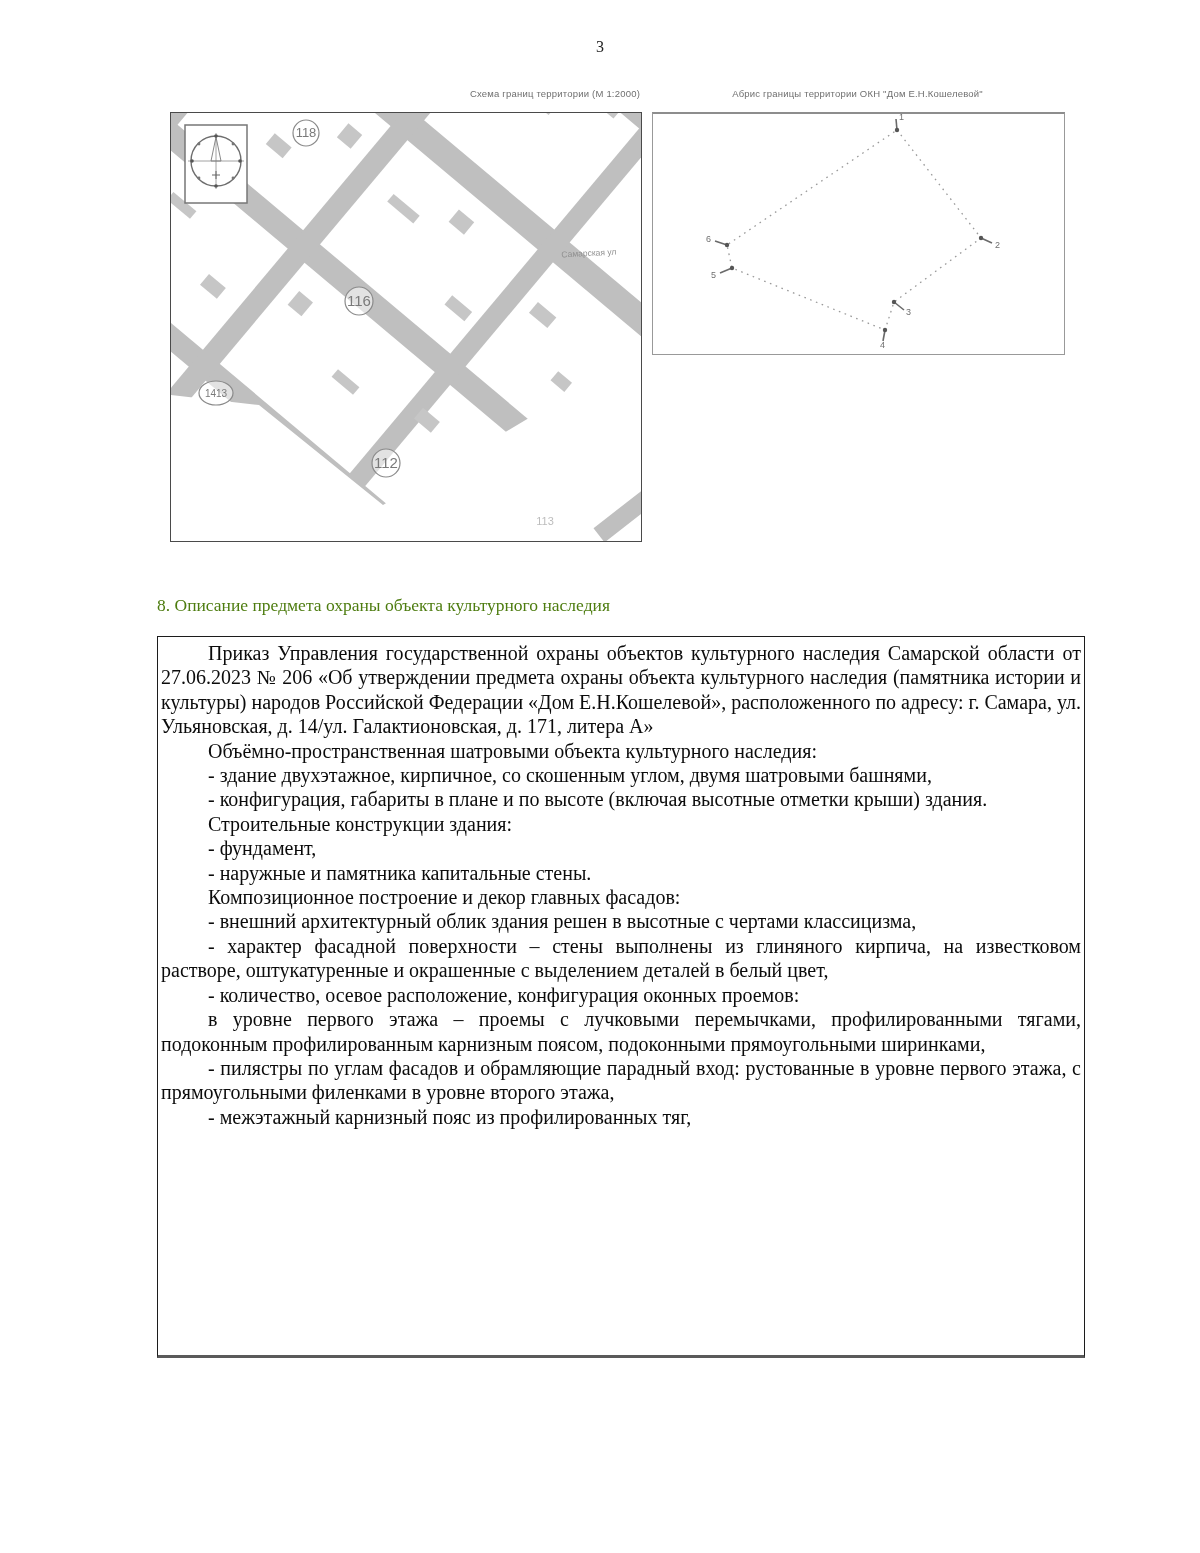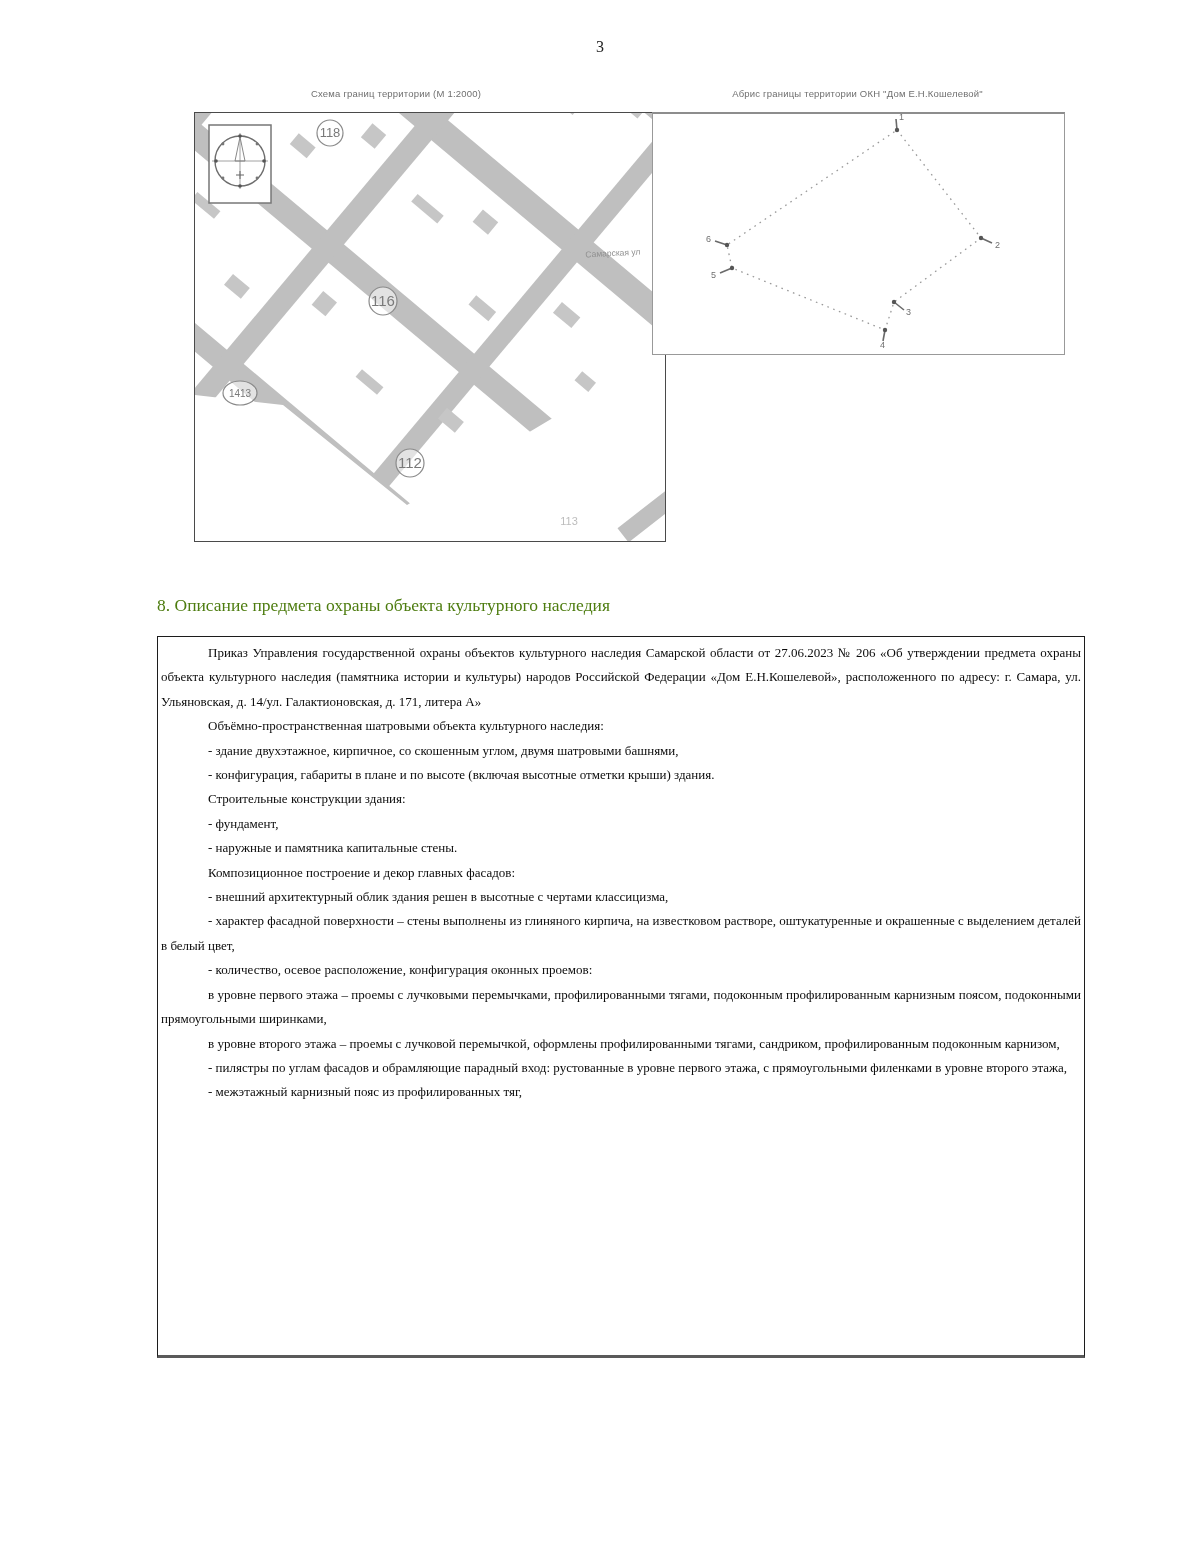--- a/index.html
+++ b/index.html
@@ -8,42 +8,42 @@
     font-family:"Liberation Serif", serif;color:#111;overflow:hidden;
   }
   .page-number{
     position:absolute;top:38px;left:0;width:1200px;text-align:center;
     font-size:16px;color:#222;
   }
   .caption{
     position:absolute;top:88px;font-family:"Liberation Sans", sans-serif;
     font-size:9.5px;color:#6f6f6f;text-align:center;letter-spacing:.2px;
   }
-  .caption.left{left:161px;width:470px;}
+  .caption.left{left:170px;width:470px;text-align:right;}
   .caption.right{left:652px;width:411px;}
   .map-box{
     position:absolute;left:170px;top:112px;width:470px;height:428px;
-    border:1px solid #4a4a4a;background:#e5e5e5;margin-left:24px;
+    border:1px solid #4a4a4a;background:#e5e5e5;
   }
   .abris-box{
     position:absolute;left:652px;top:112px;width:411px;height:240px;
     border:1px solid #999;border-top:2px solid #8d8d8d;background:#fff;
   }
   .section-heading{
     position:absolute;left:157px;top:595px;width:930px;
     font-size:17.5px;color:#4d7c0f;
   }
   .text-box{
     position:absolute;left:157px;top:636px;width:920px;height:706px;
     border:1.5px solid #1c1c1c;border-bottom:3px solid #5a5a5a;
     padding:4px 3px 8px 3px;box-sizing:content-box;background:#fff;
   }
   .text-box p{
     margin:0;text-indent:47px;text-align:justify;
-    font-size:13px;line-height:24.4px;color:#0b0b0b;
+    font-size:20px;line-height:24.4px;color:#0b0b0b;
   }
   .text-box p.gap-before{margin-top:40px;}
   svg text{font-family:"Liberation Sans", sans-serif;}
 </style>
 </head>
 <body>
 
 <div class="page">
 
   <div class="page-number">3</div>
@@ -180,18 +180,17 @@
     <p>- здание двухэтажное, кирпичное, со скошенным углом, двумя шатровыми башнями,</p>
     <p>- конфигурация, габариты в плане и по высоте (включая высотные отметки крыши) здания.</p>
     <p>Строительные конструкции здания:</p>
     <p>- фундамент,</p>
     <p>- наружные и памятника капитальные стены.</p>
     <p>Композиционное построение и декор главных фасадов:</p>
     <p>- внешний архитектурный облик здания решен в высотные с чертами классицизма,</p>
     <p>- характер фасадной поверхности – стены выполнены из глиняного кирпича, на известковом растворе, оштукатуренные и окрашенные с выделением деталей в белый цвет,</p>
     <p>- количество, осевое расположение, конфигурация оконных проемов:</p>
     <p>в уровне первого этажа – проемы с лучковыми перемычками, профилированными тягами, подоконным профилированным карнизным поясом, подоконными прямоугольными ширинками,</p>
-    <p>в уровне второго этажа – проемы с лучковой перемычкой, оформлены профилированными тягами, сандриком, профилированным подоконным карнизом,</p>
     <p>- пилястры по углам фасадов и обрамляющие парадный вход: рустованные в уровне первого этажа, с прямоугольными филенками в уровне второго этажа,</p>
     <p>- межэтажный карнизный пояс из профилированных тяг,</p>
   </div>
 
 </div>
 
 </body></html>

